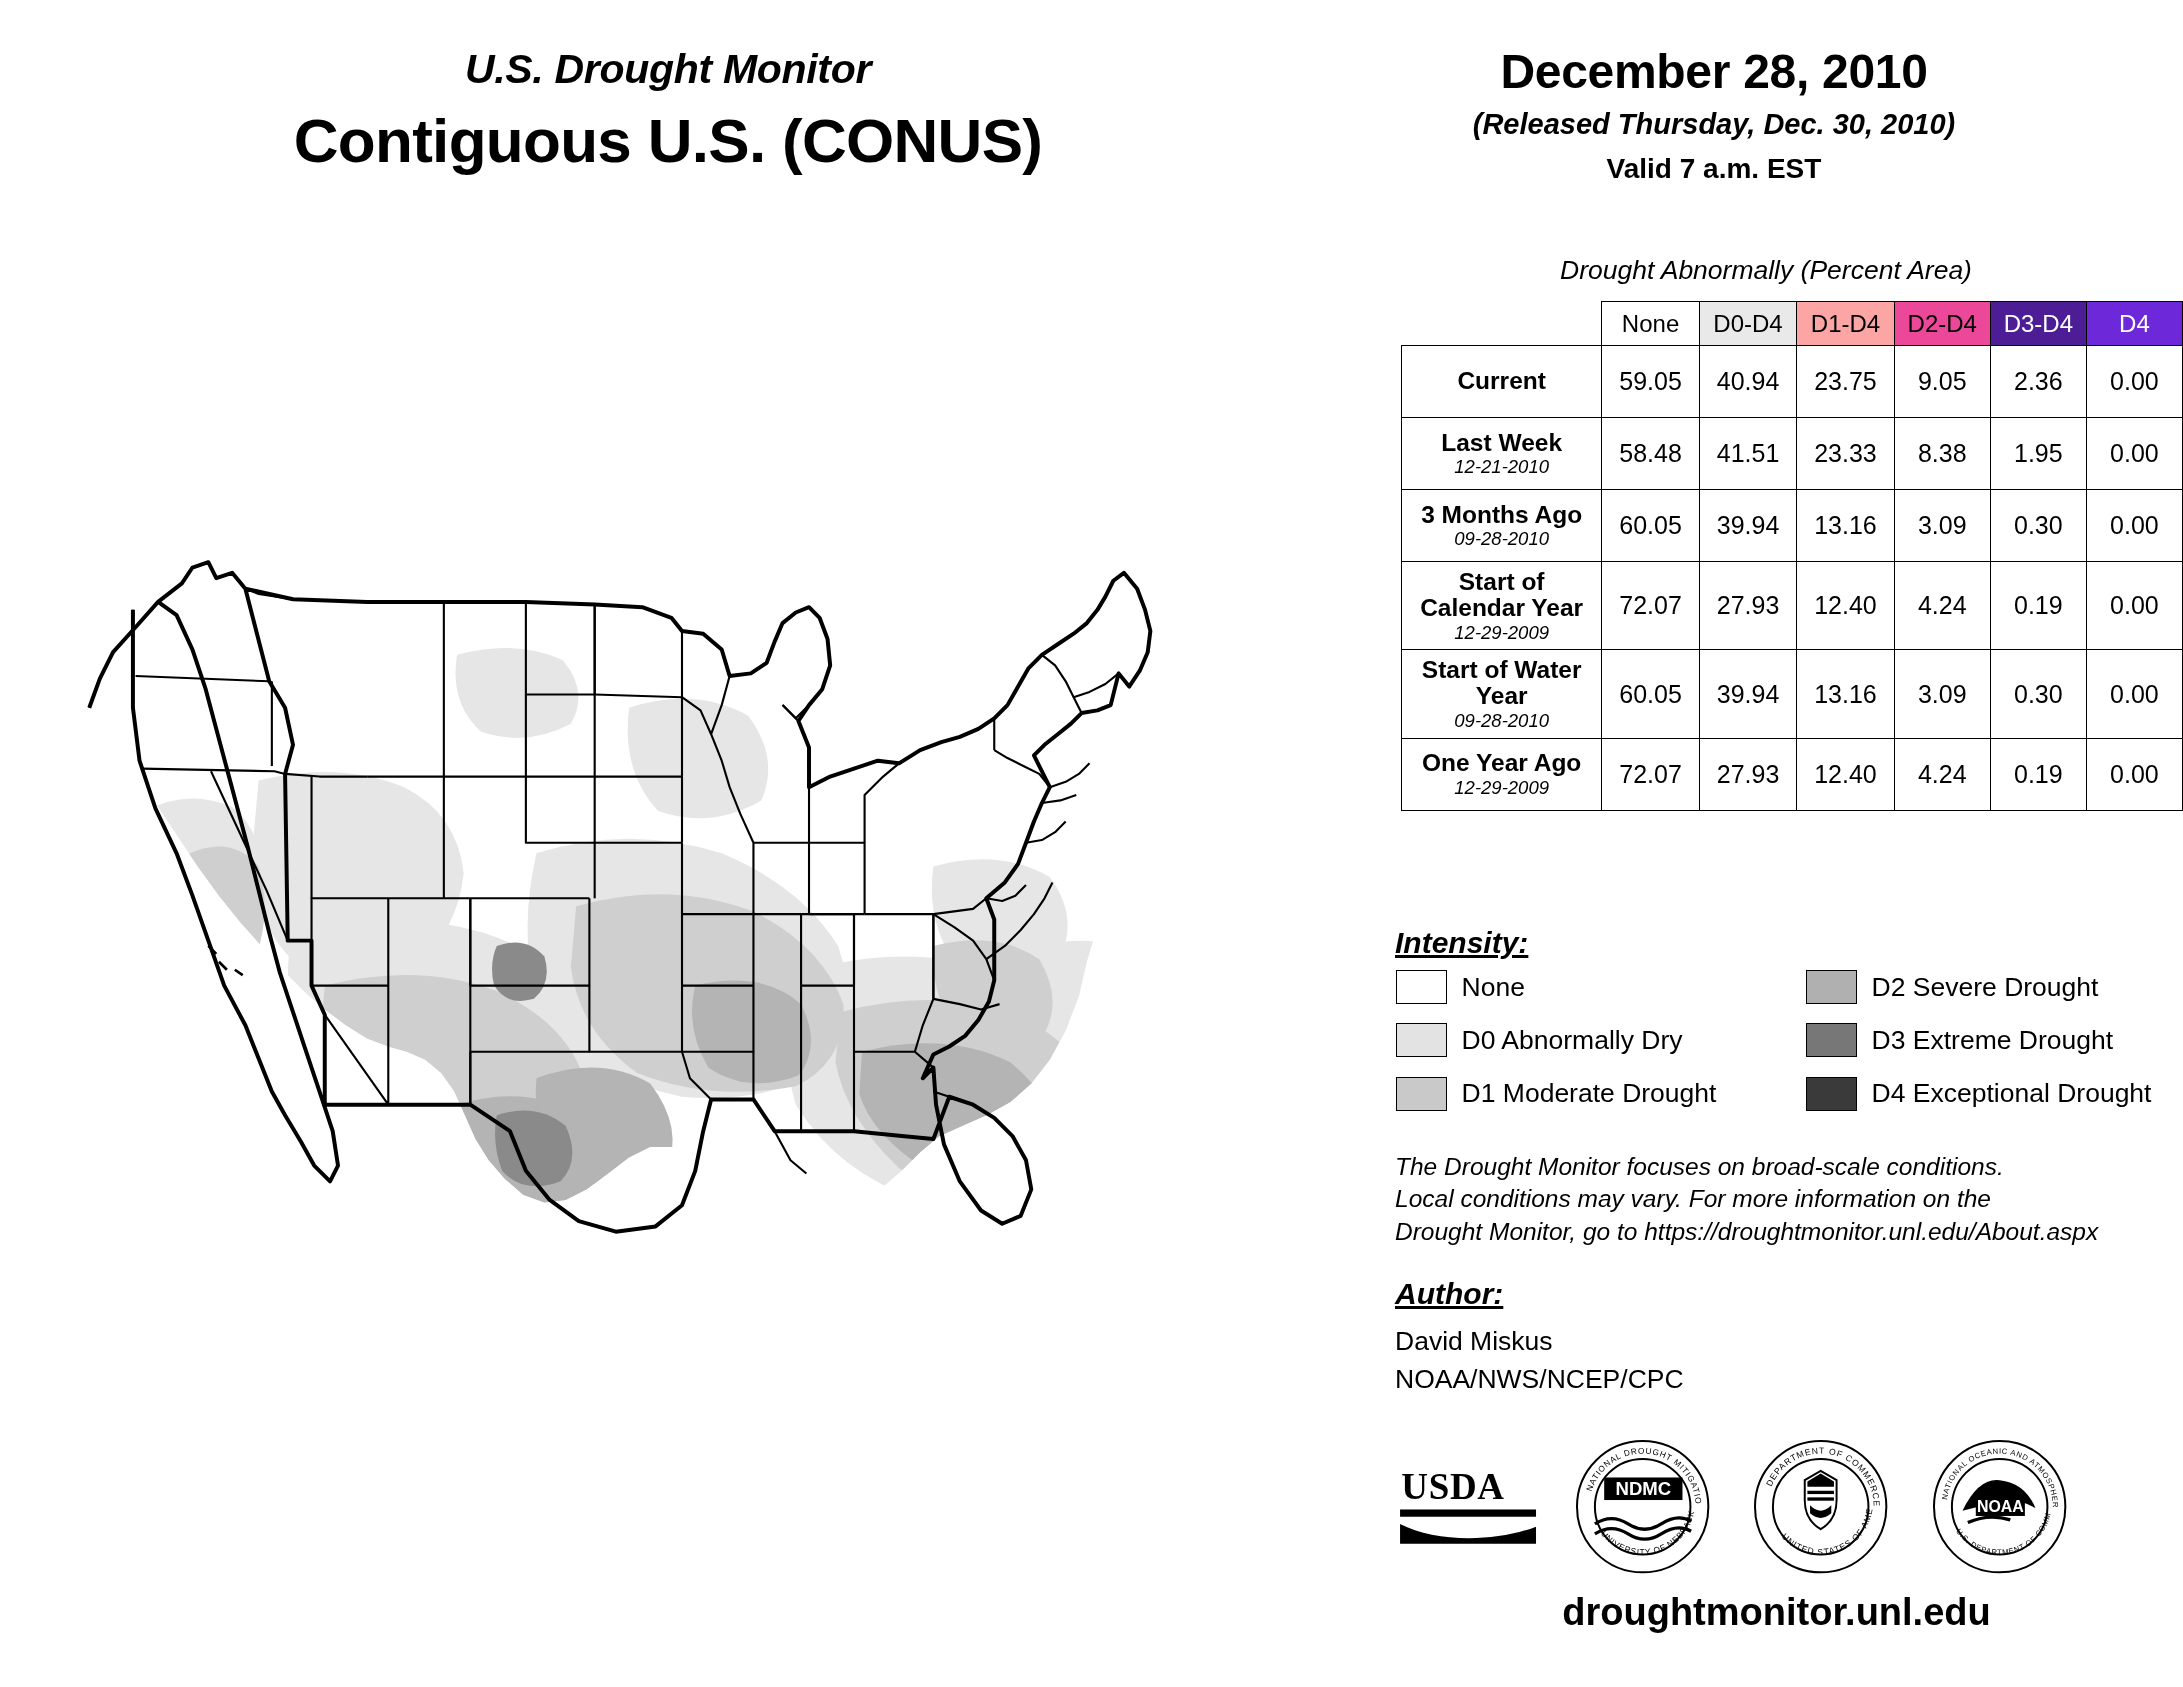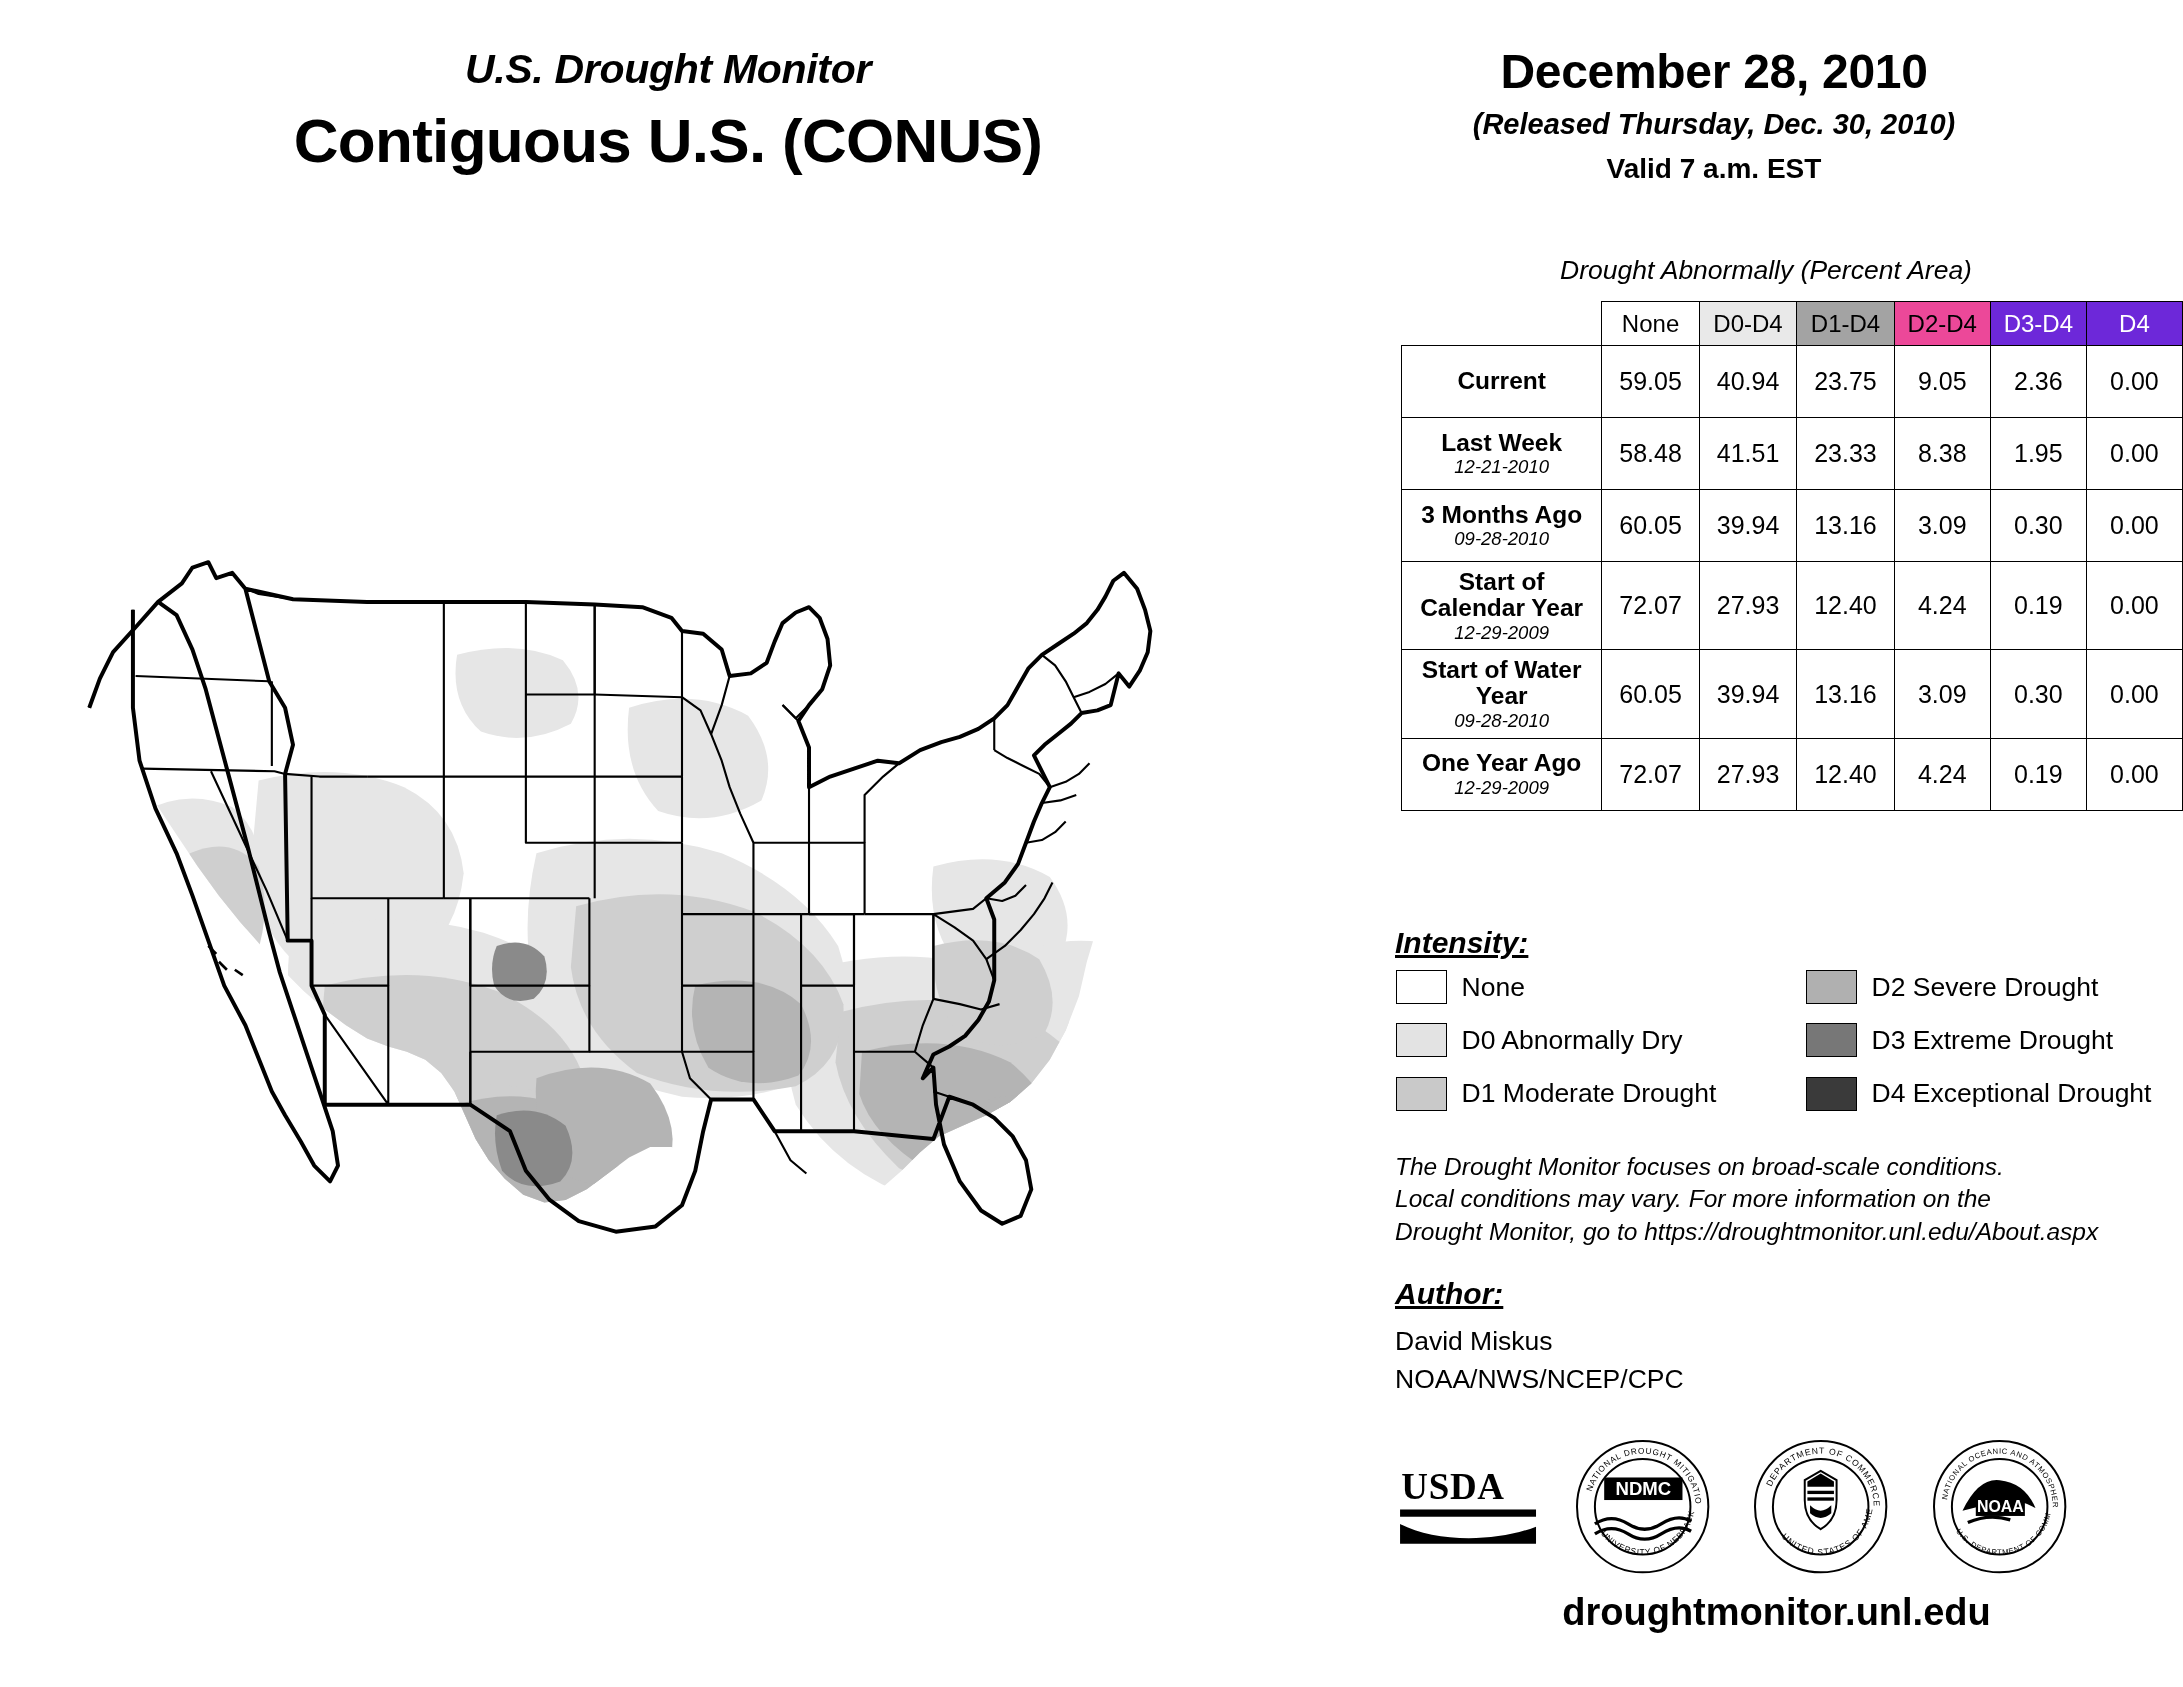--- a/index.html
+++ b/index.html
@@ -88,23 +88,23 @@
     font-weight: normal;
     font-size: 24px;
     width: 98px;
   }
   table.dm thead th.corner {
     border: none;
     width: 198px;
   }
   th.h-none { background: #ffffff; }
   th.h-d0 { background: #e9e9e9; }
-  th.h-d1 { background: #a3a3a3; }
+  th.h-d1 { background: #fca5a5; }
   th.h-d2 { background: #ec4899; }
-  th.h-d3 { background: #6d28d9; color: #ffffff; margin-left: 40px; }
+  th.h-d3 { background: #4c1d95; color: #ffffff; margin-left: 40px; }
   th.h-d4 { background: #6d28d9; color: #ffffff; }
   table.dm td.rowlabel {
     width: 198px;
     padding: 6.6px 5.3px;
     line-height: 1.08;
   }
   .rl-main {
     font-weight: bold;
     font-size: 24.5px;
     display: block;

